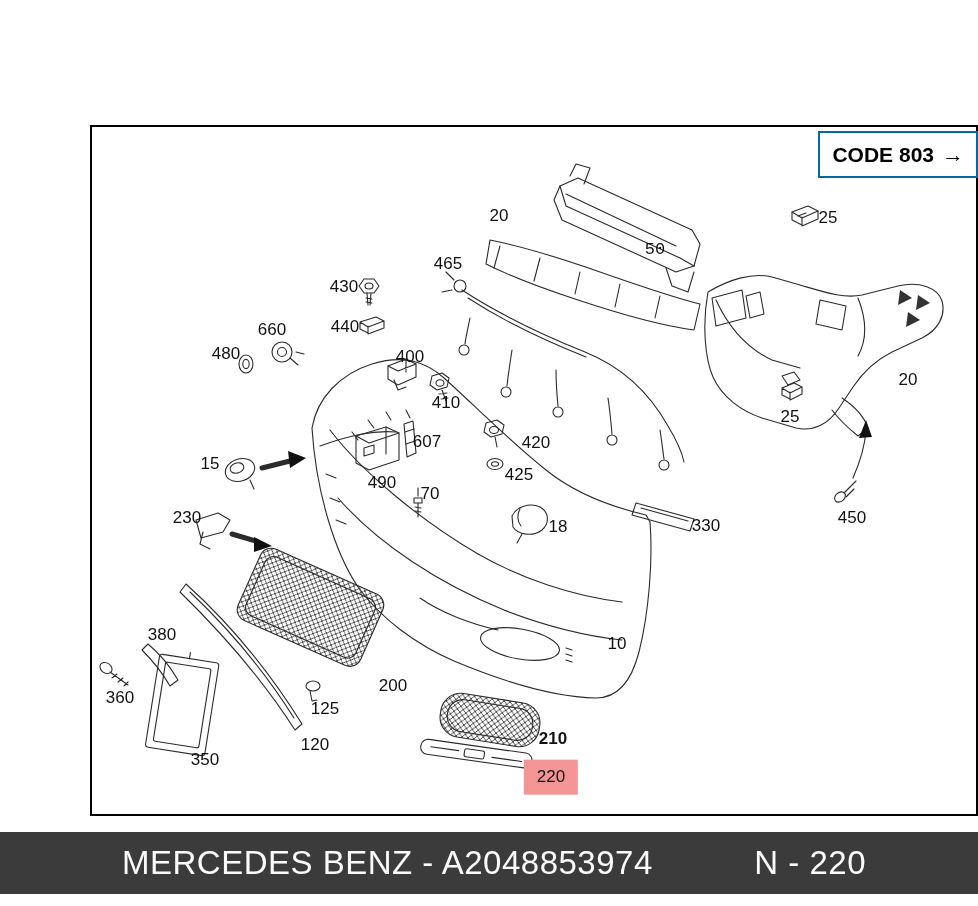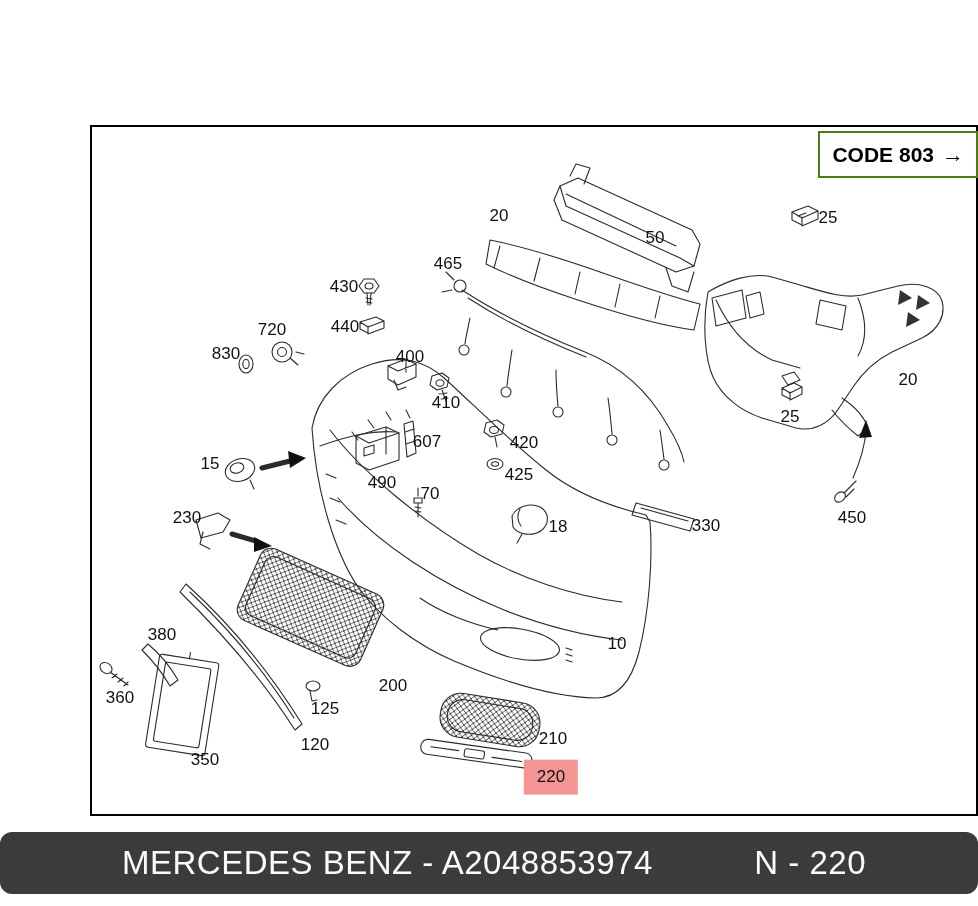--- a/index.html
+++ b/index.html
@@ -14,21 +14,21 @@
 
   .frame {
     position:absolute; left:90px; top:125px;
     width:888px; height:691px;
     border:2px solid #000;
     background:#fff;
   }
   .code-box {
     position:absolute; top:4px; right:-2px;
     height:47px; min-width:140px;
-    border:2px solid #4d7c0f; background:#fff;
+    border:2px solid #0369a1; background:#fff;
     display:flex; align-items:center; justify-content:center;
     gap:8px; padding:0 12px;
     font-size:21px; font-weight:600; color:#000;
     z-index:5;
   }
   .code-arrow { font-weight:700; font-size:22px; line-height:1; }
 
   svg.diagram { position:absolute; left:0; top:0; width:978px; height:906px; z-index:2; }
 
   #labels-layer { position:absolute; inset:0; z-index:4; }
@@ -37,21 +37,21 @@
     font-size:17px; color:#111; white-space:nowrap;
     line-height:1.1; cursor:pointer;
   }
   .part-label.highlighted { padding:8px 13px; }
 
   .footer {
     position:absolute; left:0; top:832px;
     width:978px; height:62px;
     display:flex; align-items:center; justify-content:space-between;
     padding:0 112px 0 122px;
-    font-size:33px; letter-spacing:0.5px;border-radius:12px;
+    font-size:33px; letter-spacing:0.5px;
   }
 </style>
 </head>
 <body>
 
 <div class="page">
 
   <div class="frame">
     <div class="code-box">
       <span>CODE 803</span>
@@ -268,46 +268,46 @@
       </g>
 
     </g>
   </svg>
 
   <div id="labels-layer">
       <div class="part-label" style="left: 499px; top: 216px;">20</div>
       <div class="part-label" style="left: 448px; top: 264px;">465</div>
       <div class="part-label" style="left: 344px; top: 287px;">430</div>
       <div class="part-label" style="left: 345px; top: 327px;">440</div>
-      <div class="part-label" style="left: 272px; top: 330px;">720</div>
-      <div class="part-label" style="left: 226px; top: 354px;">830</div>
+      <div class="part-label" style="left: 272px; top: 330px;">660</div>
+      <div class="part-label" style="left: 226px; top: 354px;">480</div>
       <div class="part-label" style="left: 410px; top: 357px;">400</div>
       <div class="part-label" style="left: 446px; top: 403px;">410</div>
       <div class="part-label" style="left: 427px; top: 442px;">607</div>
-      <div class="part-label" style="left: 524px; top: 443px;">420</div>
+      <div class="part-label" style="left: 536px; top: 443px;">420</div>
       <div class="part-label" style="left: 519px; top: 475px;">425</div>
       <div class="part-label" style="left: 210px; top: 464px; text-align: center;">15</div>
       <div class="part-label" style="left: 382px; top: 483px;">490</div>
       <div class="part-label" style="left: 430px; top: 494px;">70</div>
       <div class="part-label" style="left: 558px; top: 507px; margin-top: 20px;">18</div>
       <div class="part-label" style="left: 187px; top: 518px;">230</div>
       <div class="part-label" style="left: 706px; top: 526px;">330</div>
-      <div class="part-label" style="left: 655px; top: 238px;">50</div>
+      <div class="part-label" style="left: 655px; top: 250px; font-family: Liberation Mono, monospace;">50</div>
       <div class="part-label" style="left: 828px; top: 218px;">25</div>
       <div class="part-label" style="left: 908px; top: 380px;">20</div>
       <div class="part-label" style="left: 790px; top: 417px;">25</div>
       <div class="part-label" style="left: 852px; top: 518px;">450</div>
       <div class="part-label" style="left: 162px; top: 635px;">380</div>
       <div class="part-label" style="left: 120px; top: 698px;">360</div>
       <div class="part-label" style="left: 393px; top: 686px;">200</div>
       <div class="part-label" style="left: 325px; top: 709px;">125</div>
       <div class="part-label" style="left: 315px; top: 745px;">120</div>
       <div class="part-label" style="left: 205px; top: 760px;">350</div>
       <div class="part-label" style="left: 617px; top: 644px;">10</div>
-      <div class="part-label" style="left: 553px; top: 739px;">210</div>
+      <div class="part-label" style="left: 553px; top: 739px; font-weight: bold;">210</div>
       <div class="part-label highlighted" style="left: 551px; top: 777px; background: rgb(244, 149, 149);">220</div>
     </div>
 
   <div class="footer" style="background: rgb(59, 59, 59); color: rgb(250, 250, 250);">
     <span>MERCEDES BENZ - A2048853974</span>
     <span>N - 220</span>
   </div>
 
 </div>
 

